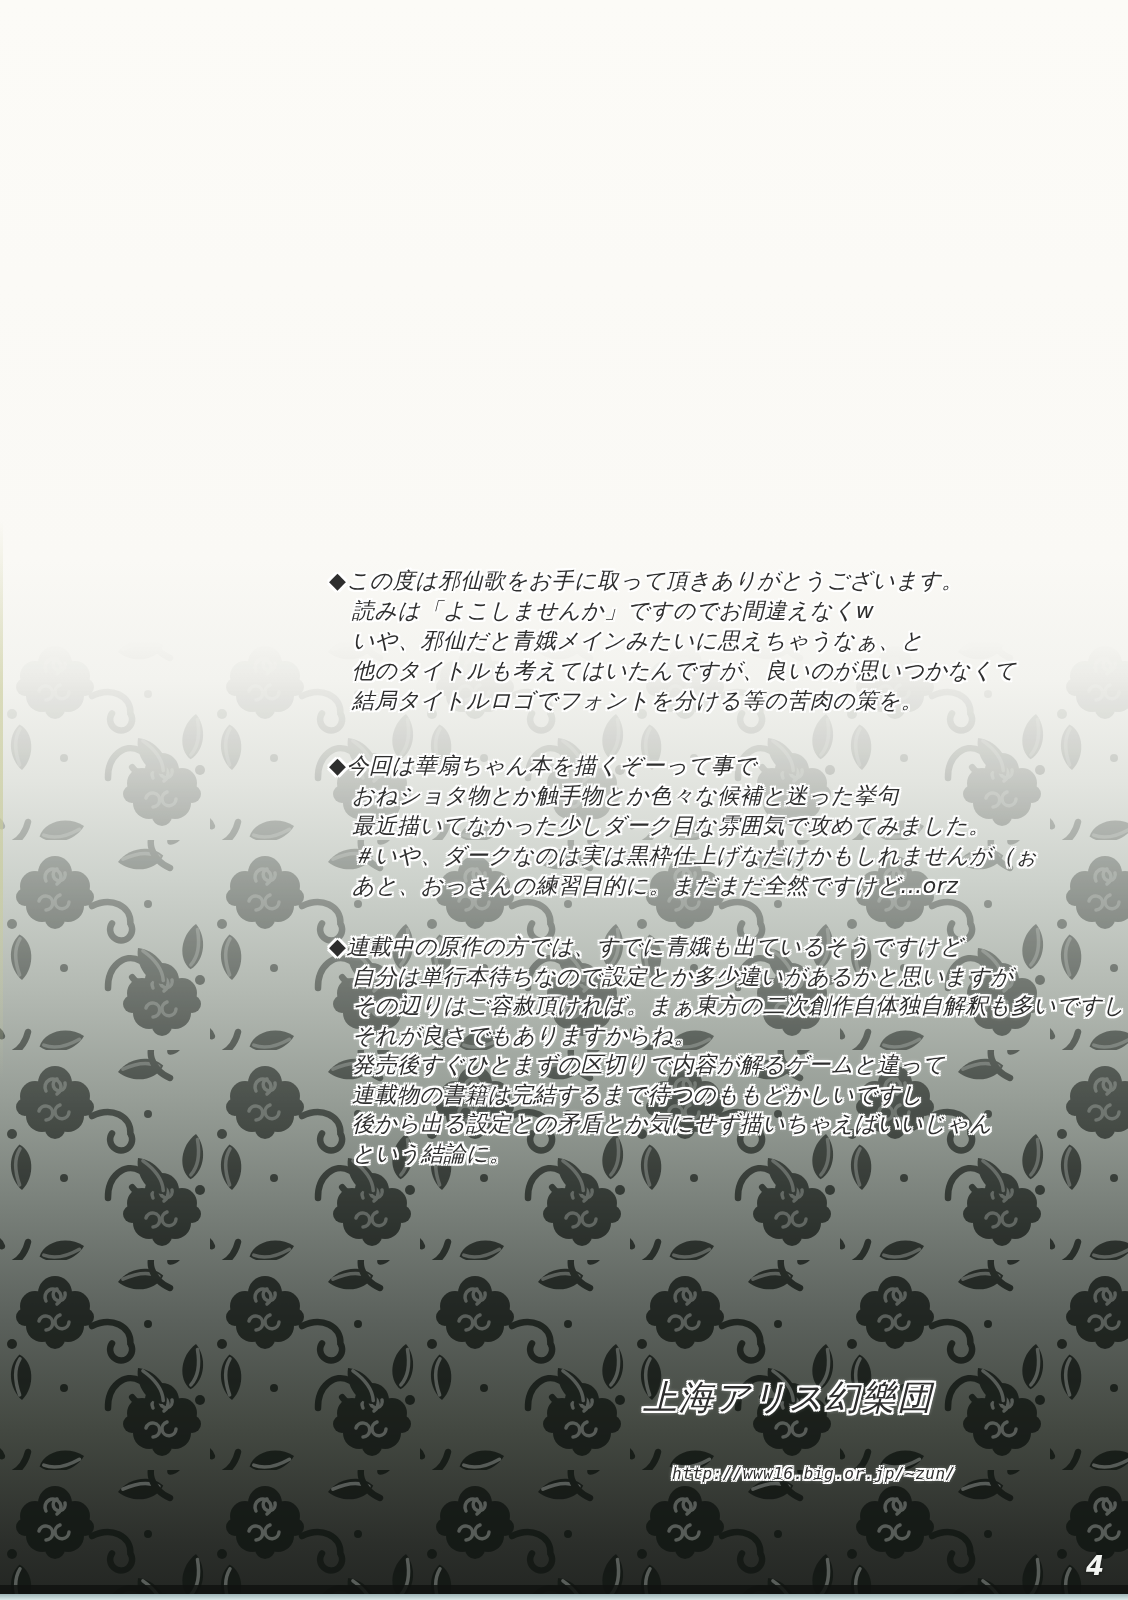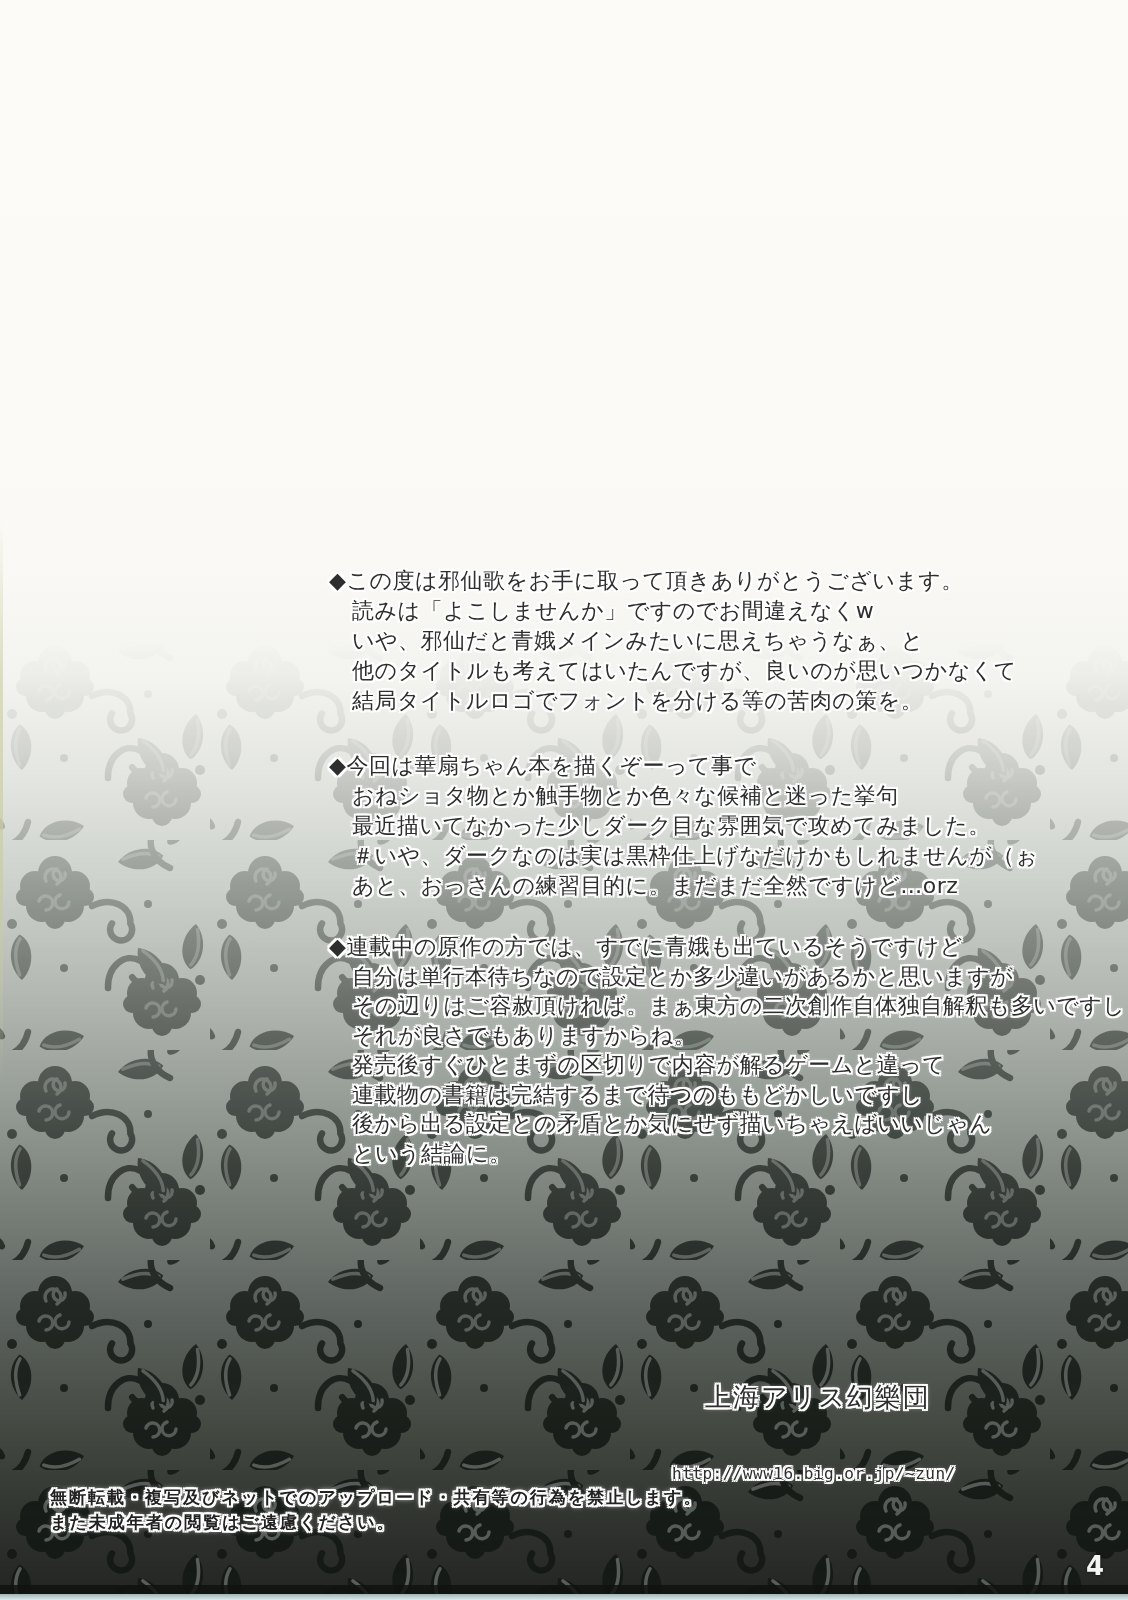--- a/index.html
+++ b/index.html
@@ -16,20 +16,21 @@
       #f3f3ef 42.5%,
       #e3e5e0 48.8%,
       #cdd2cc 55%,
       #b3b9b2 62%,
       #969d96 68.8%,
       #787f79 75.6%,
       #5b615c 82.5%,
       #434841 89.4%,
       #2c2f2b 96.3%,
       #222522 100%);
+    font-style: italic;
   }
   .damask-svg { position: absolute; left: 0; top: 0; width: 1128px; height: 1600px; display: block; }
   .pf { fill: #151a16; }
   .pw { fill: none; stroke: #e9ede9; stroke-width: 3.5; stroke-linecap: round; opacity: .32; }
   .ps { fill: none; stroke: #151a16; stroke-width: 6.5; stroke-linecap: round; }
 
   .txt {
     position: absolute;
     color: #2e2e2e;
     white-space: pre-line;
@@ -46,21 +47,21 @@
     line-height: 30px;
     letter-spacing: 0.5px;
     padding-left: 23px;
     text-indent: -23px;
   }
   .para-1 { top: 566px; }
   .para-2 { top: 751px; }
   .para-3 { top: 932px; width: 790px; line-height: 29.5px; }
 
   .credits-disclaimer { left: 672px; top: 1337px; font-size: 19px; line-height: 25px; letter-spacing: 0.5px; }
-  .circle-name { left: 705px; top: 1382px; font-size: 26px; line-height: 30px; letter-spacing: 2px; }
+  .circle-name { left: 643px; top: 1382px; font-size: 34px; line-height: 30px; letter-spacing: 2px; }
   .circle-url { left: 672px; top: 1464px; font-family: "DejaVu Sans Mono", monospace; font-size: 16px; letter-spacing: 0.5px; }
 
   .notice {
     left: 50px; top: 1485px;
     font-size: 17px; line-height: 25px;
     font-weight: bold; letter-spacing: 2px;
     color: #222;
     text-shadow:
       -2px -2px 0 #fff, 0 -2px 0 #fff, 2px -2px 0 #fff,
       -2px 0 0 #fff,                  2px 0 0 #fff,
@@ -169,18 +170,16 @@
 その辺りはご容赦頂ければ。まぁ東方の二次創作自体独自解釈も多いですし
 それが良さでもありますからね。
 発売後すぐひとまずの区切りで内容が解るゲームと違って
 連載物の書籍は完結するまで待つのももどかしいですし
 後から出る設定との矛盾とか気にせず描いちゃえばいいじゃん
 という結論に。</div>
 
   <div class="txt circle-name">上海アリス幻樂団</div>
   <div class="txt circle-url">http://www16.big.or.jp/~zun/</div>
 
-  <div class="txt notice">無断転載・複写及びネットでのアップロード・共有等の行為を禁止します。
-また未成年者の閲覧はご遠慮ください。</div>
 
   <div class="page-number">4</div>
 
 </div>
 
 </body></html>

